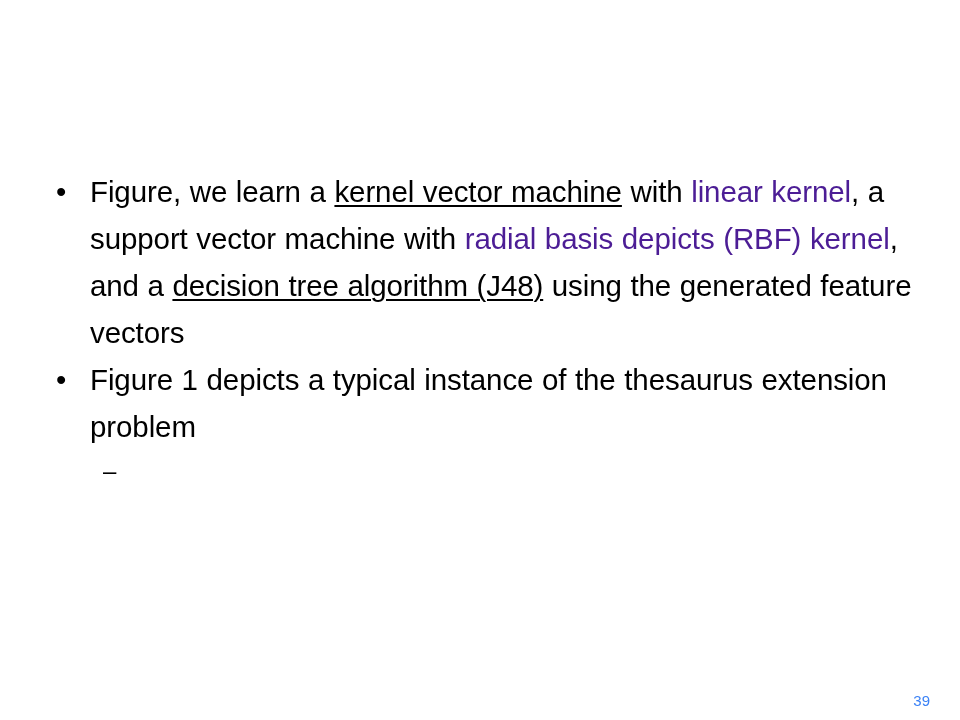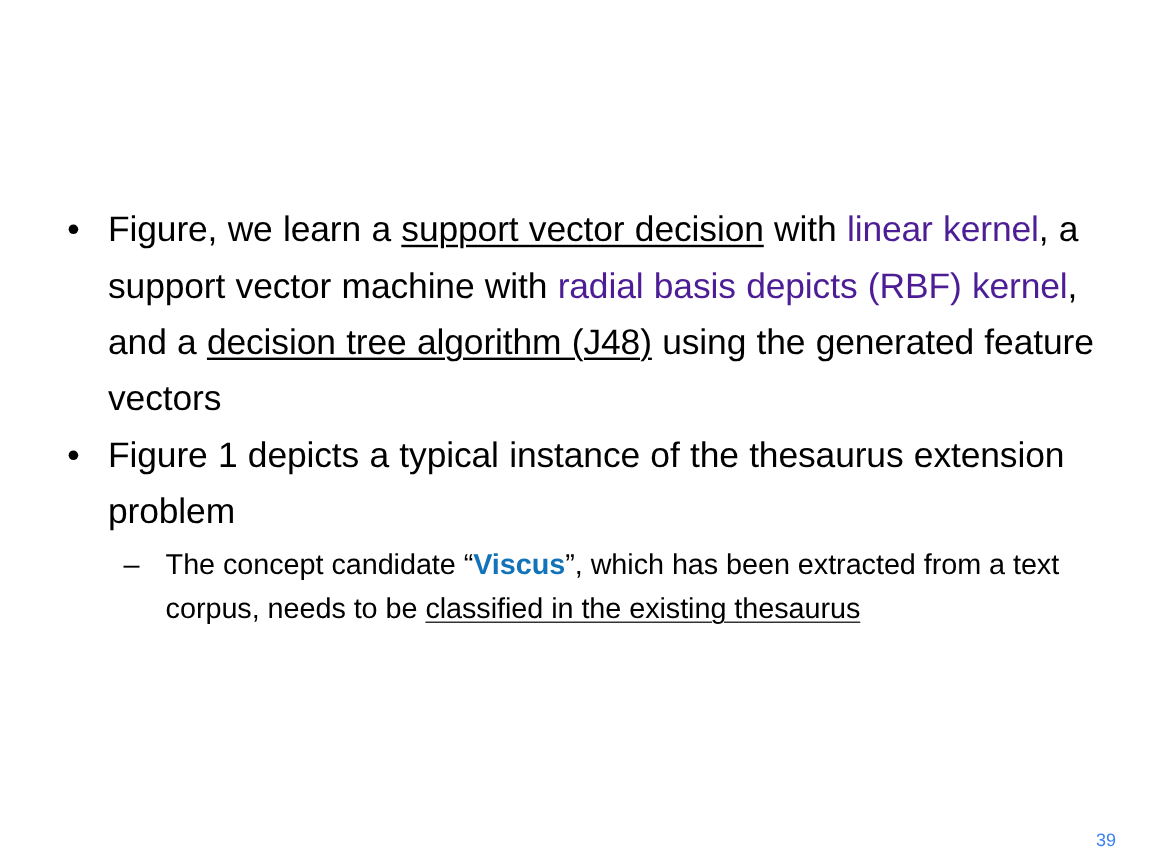--- a/index.html
+++ b/index.html
@@ -102,30 +102,29 @@
 </style>
 </head>
 <body>
 
 <div id="slide">
 
   <div id="body-placeholder">
 
     <div class="l1">
       <span class="marker">•</span>
-      <span><span>Figure, we learn a </span><span class="u">support vector decision</span><span> with </span><span class="blue">linear kernel</span><span>, a support vector machine with </span><span class="blue">radial basis depicts (RBF) kernel</span><span>, and a </span><span class="u">decision tree algorithm (J48)</span><span> using the generated feature vectors</span></span>
+      <span><span>Figure, we learn a </span><span class="u">kernel vector machine</span><span> with </span><span class="blue">linear kernel</span><span>, a support vector machine with </span><span class="blue">radial basis depicts (RBF) kernel</span><span>, and a </span><span class="u">decision tree algorithm (J48)</span><span> using the generated feature vectors</span></span>
     </div>
 
     <div class="l1">
       <span class="marker">•</span>
       <span>Figure 1 depicts a typical instance of the thesaurus extension problem</span>
     </div>
 
     <div class="l2">
       <span class="marker">–</span>
-      <span><span>The concept candidate “</span><span class="blue-bold">Viscus</span><span>”, which has been extracted from a text corpus, needs to be </span><span class="u">classified in the existing thesaurus</span></span>
     </div>
 
   </div>
 
   <div id="page-number">39</div>
 
 </div>
 
 </body></html>

